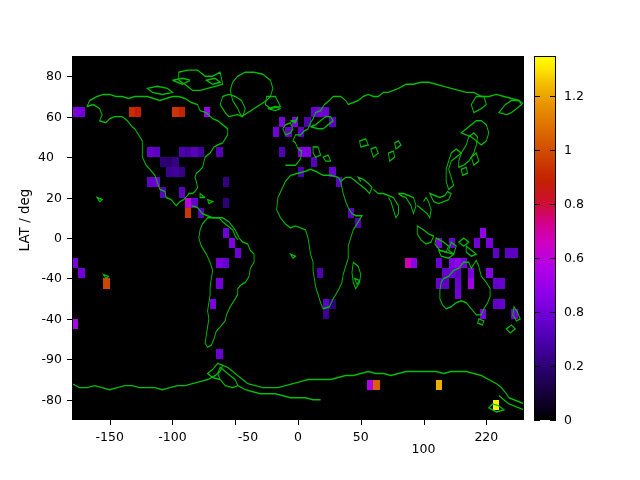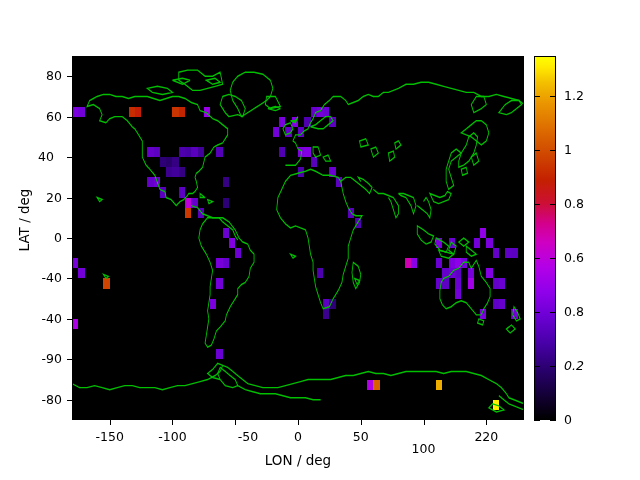--- a/index.html
+++ b/index.html
@@ -265,31 +265,30 @@
       <div class="tick" style="left: 67px; top: 278.444px; width: 5px; height: 1px;"></div>
       <div class="ytl" style="left: 16px; top: 270.444px;">-40</div>
       <div class="tick" style="left: 67px; top: 318.889px; width: 5px; height: 1px;"></div>
       <div class="ytl" style="left: 16px; top: 310.889px;">-40</div>
       <div class="tick" style="left: 67px; top: 359.333px; width: 5px; height: 1px;"></div>
       <div class="ytl" style="left: 16px; top: 351.333px;">-90</div>
       <div class="tick" style="left: 67px; top: 399.778px; width: 5px; height: 1px;"></div>
       <div class="ytl" style="left: 16px; top: 391.778px;">-80</div>
     </div>
 
-  <div id="xlabel">LON / deg</div>
   <div id="ylabel">LAT / deg</div>
 
   <div id="cbar"></div>
   <div id="cbticks">
       <div class="cbtick" style="left: 534px; top: 420px;"></div>
       <div class="cbtick" style="left: 550px; top: 420px;"></div>
       <div class="cbtl" style="top: 412px;">0</div>
       <div class="cbtick" style="left: 534px; top: 366.074px;"></div>
       <div class="cbtick" style="left: 550px; top: 366.074px;"></div>
-      <div class="cbtl" style="top: 358.074px; font-style: italic;">0.2</div>
+      <div class="cbtl" style="top: 358.074px;">0.2</div>
       <div class="cbtick" style="left: 534px; top: 312.148px;"></div>
       <div class="cbtick" style="left: 550px; top: 312.148px;"></div>
       <div class="cbtl" style="top: 304.148px;">0.8</div>
       <div class="cbtick" style="left: 534px; top: 258.222px;"></div>
       <div class="cbtick" style="left: 550px; top: 258.222px;"></div>
       <div class="cbtl" style="top: 250.222px;">0.6</div>
       <div class="cbtick" style="left: 534px; top: 204.296px;"></div>
       <div class="cbtick" style="left: 550px; top: 204.296px;"></div>
       <div class="cbtl" style="top: 196.296px;">0.8</div>
       <div class="cbtick" style="left: 534px; top: 150.37px;"></div>

